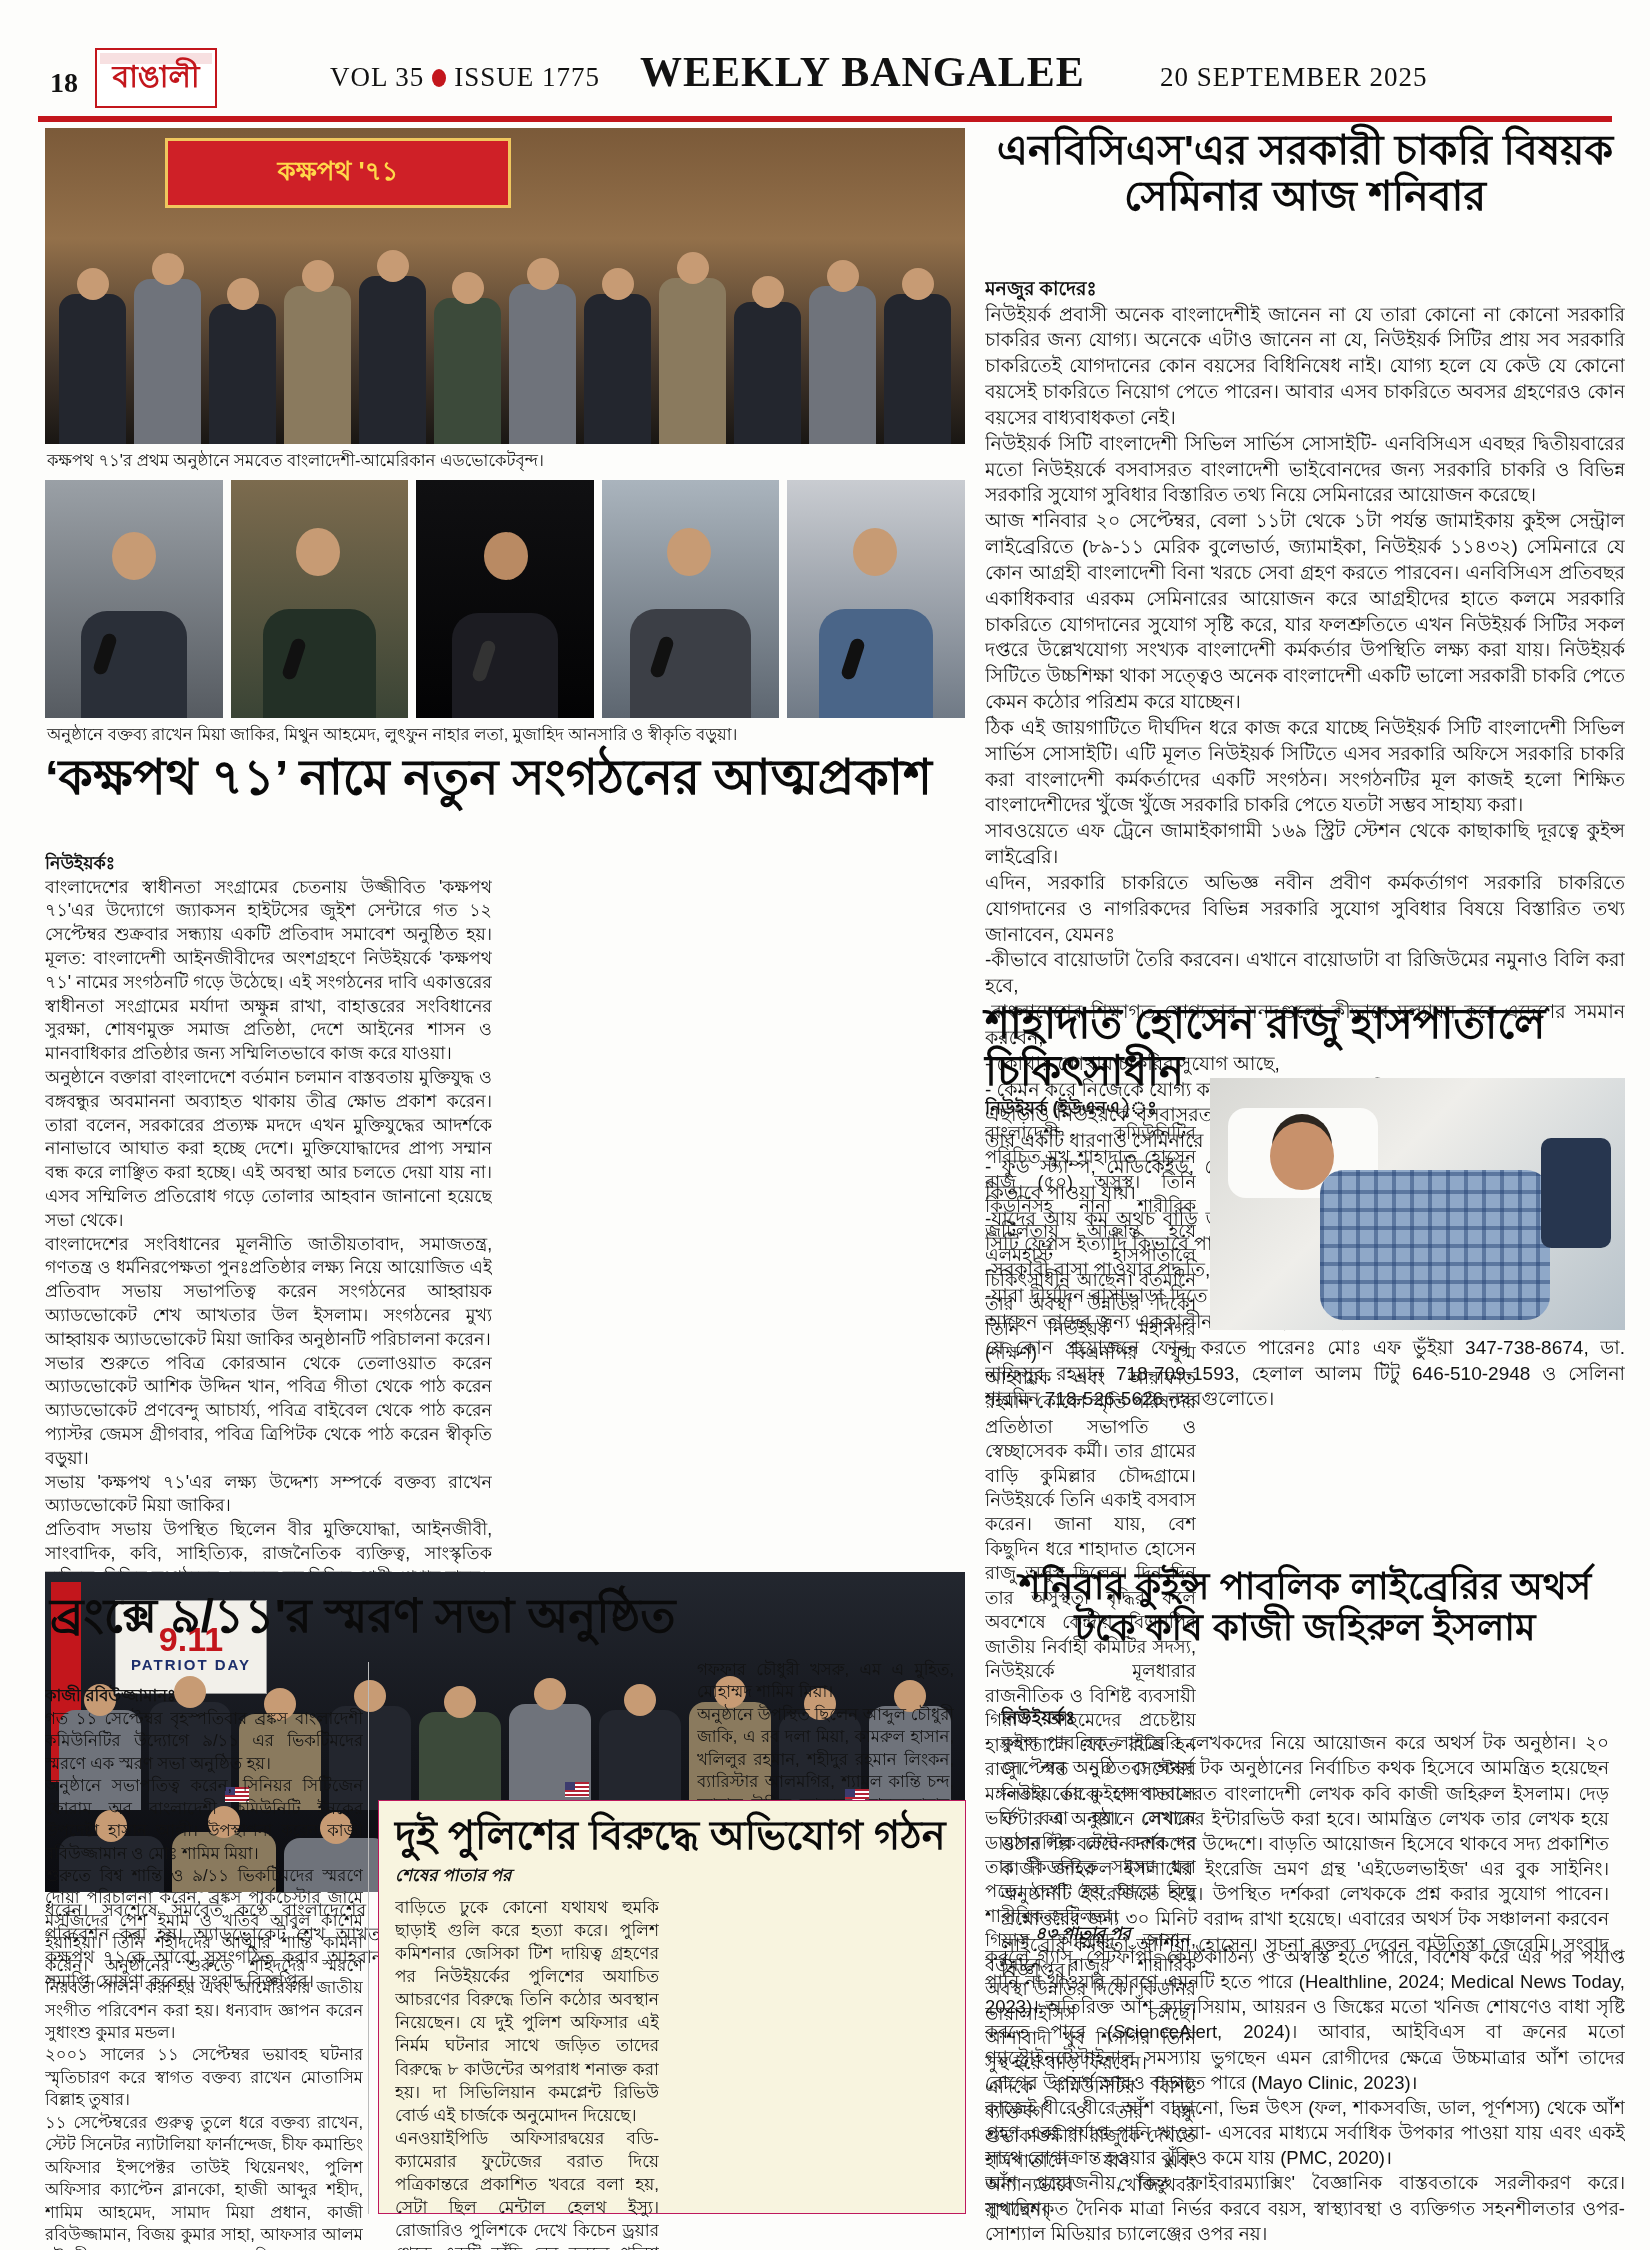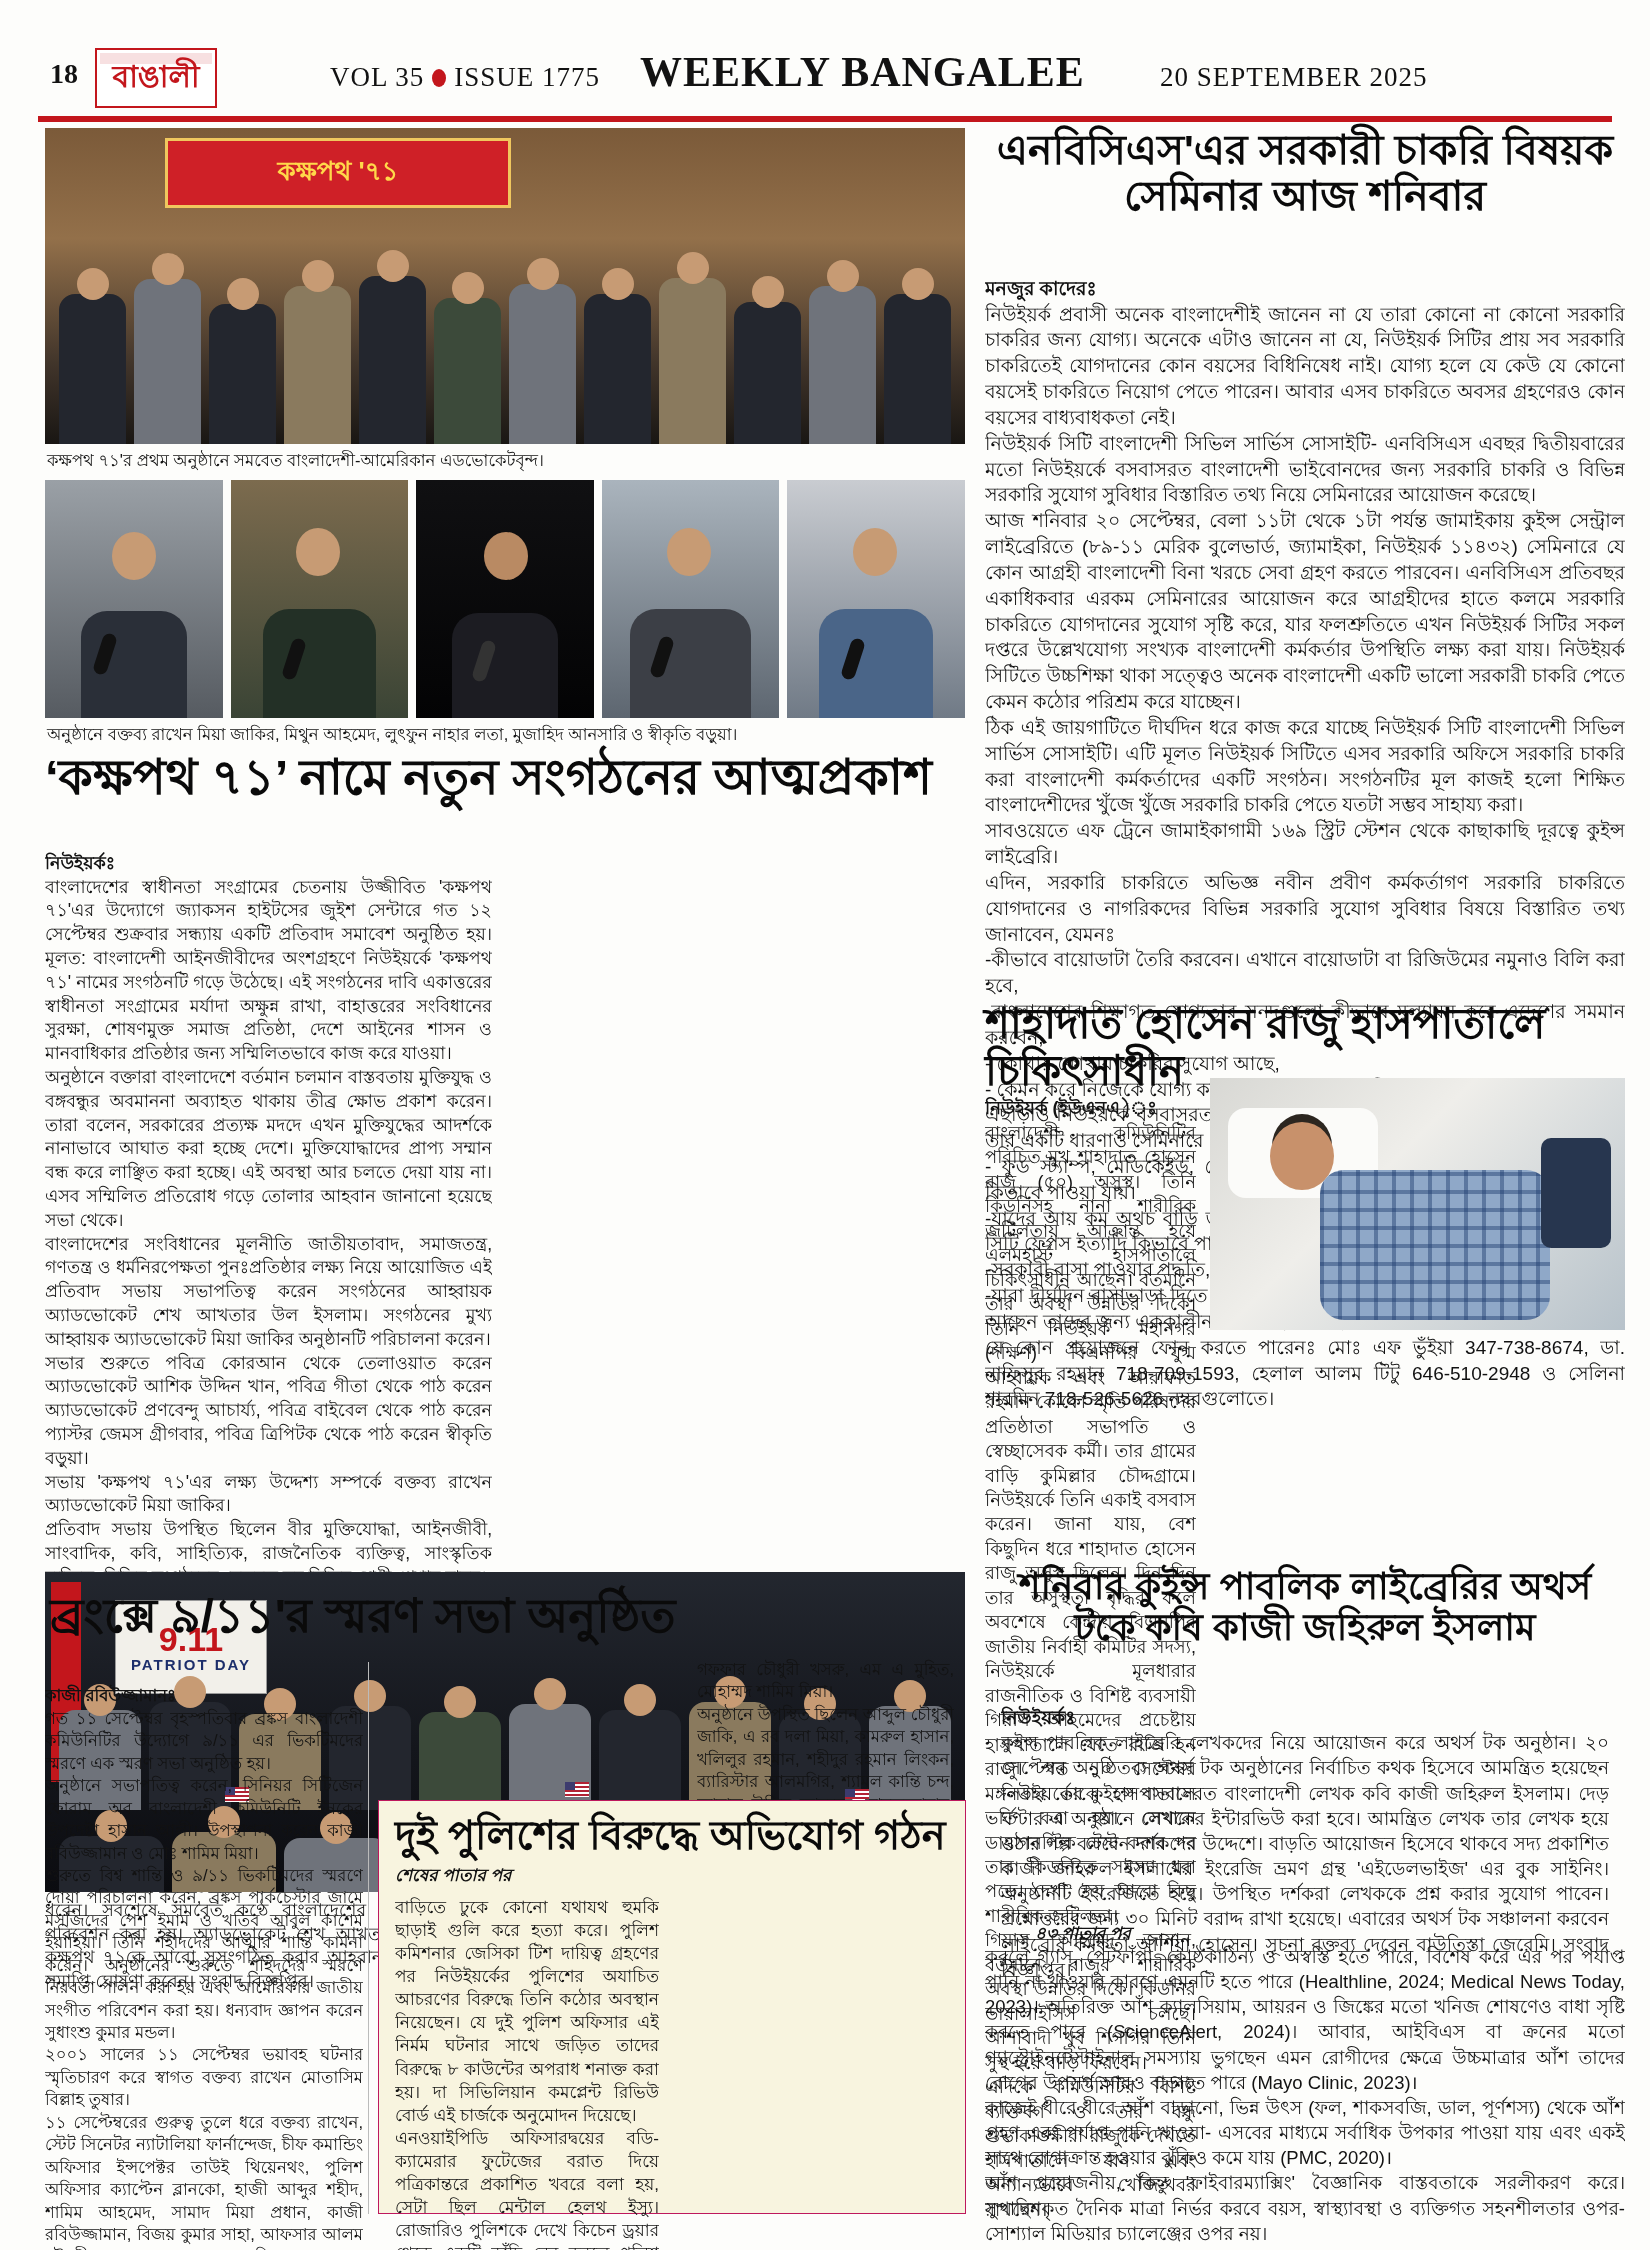--- a/index.html
+++ b/index.html
@@ -40,21 +40,21 @@
   .whitebox{position:absolute;background:#f2f0ea;border:1px solid #999;}
   
   .storybox{position:absolute;background:#f8f4df;border:1px solid #be185d;padding:10px 16px;box-sizing:border-box;}
   .vline{position:absolute;width:1px;background:#bbb;}
 </style>
 </head>
 <body>
 
 <div class="page">
 
-  <div class="abs pagenum" style="left:50px;top:58px;text-align:right;">18</div>
+  <div class="abs pagenum" style="left:50px;top:67px;text-align:right;">18</div>
   <div class="abs logo" style="left:95px;top:48px;">
     <span>বাঙালী</span>
   </div>
   <div class="abs volissue" style="left:330px;top:62px;">
     <span>VOL 35</span>
     <span class="voldot"></span>
     <span>ISSUE 1775</span>
   </div>
   <div class="abs papername" style="left:640px;top:48px;">WEEKLY BANGALEE</div>
   <div class="abs mastdate" style="left:1160px;top:62px;">20 SEPTEMBER 2025</div>

